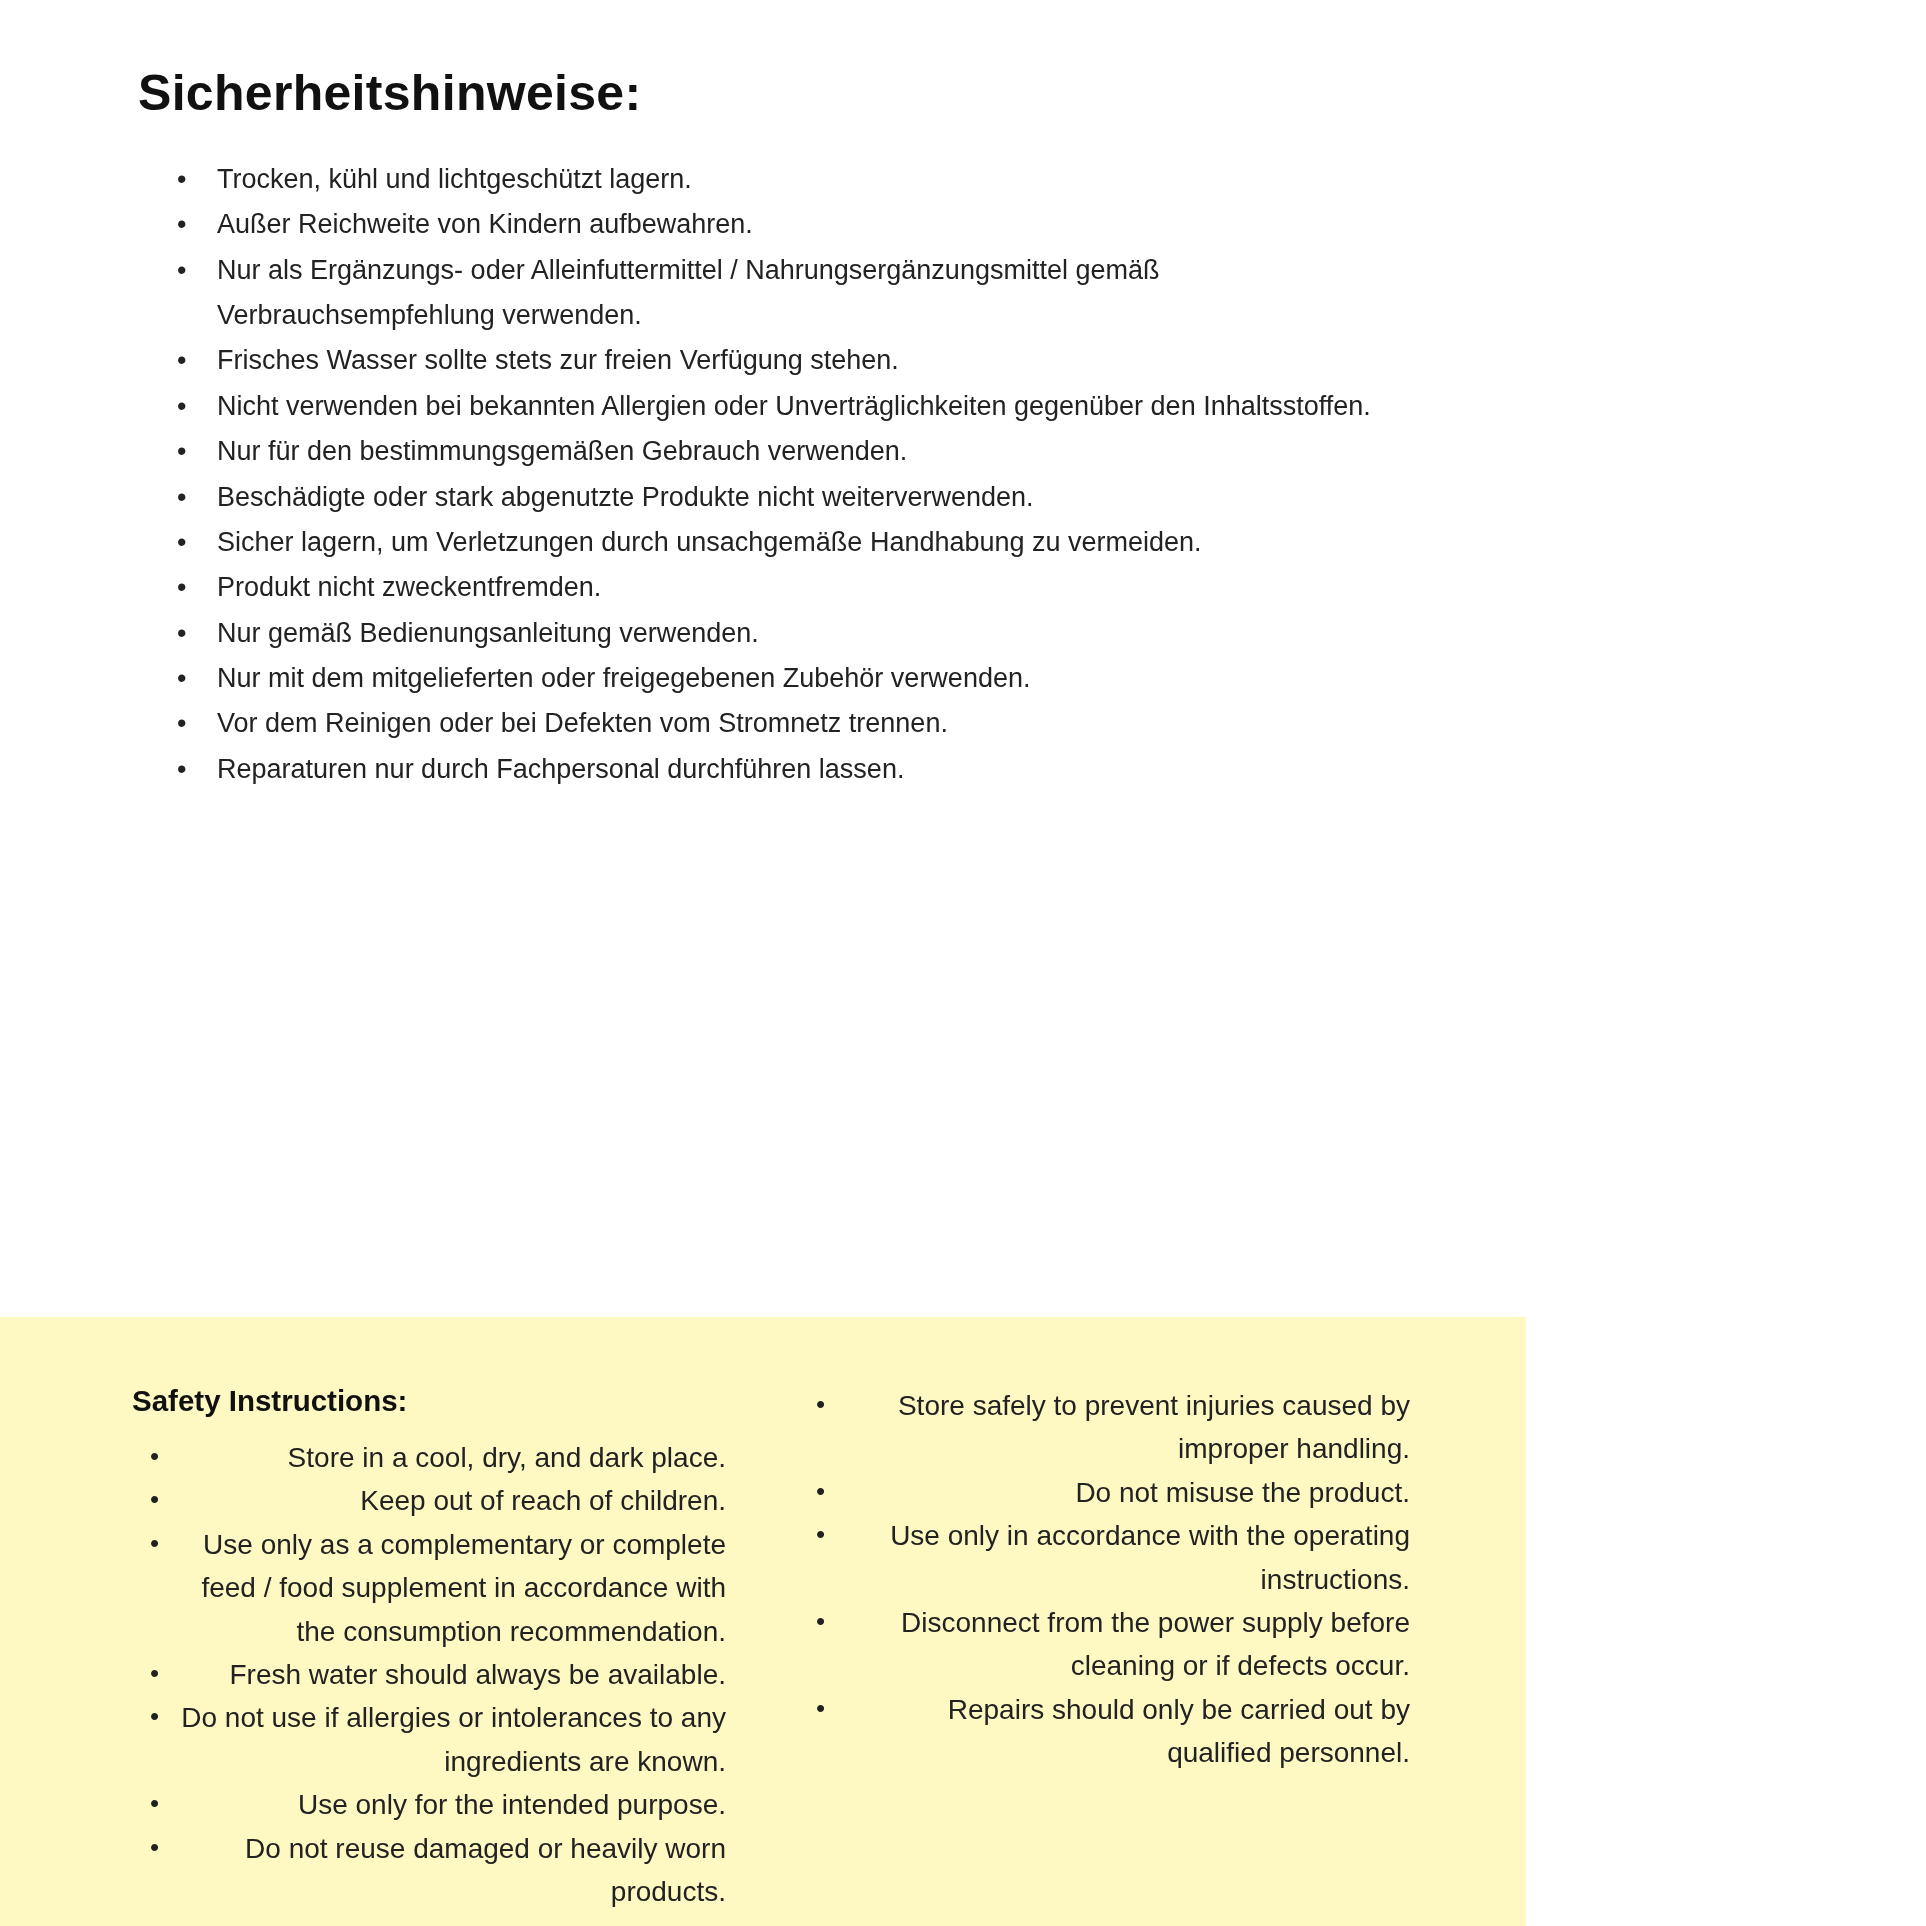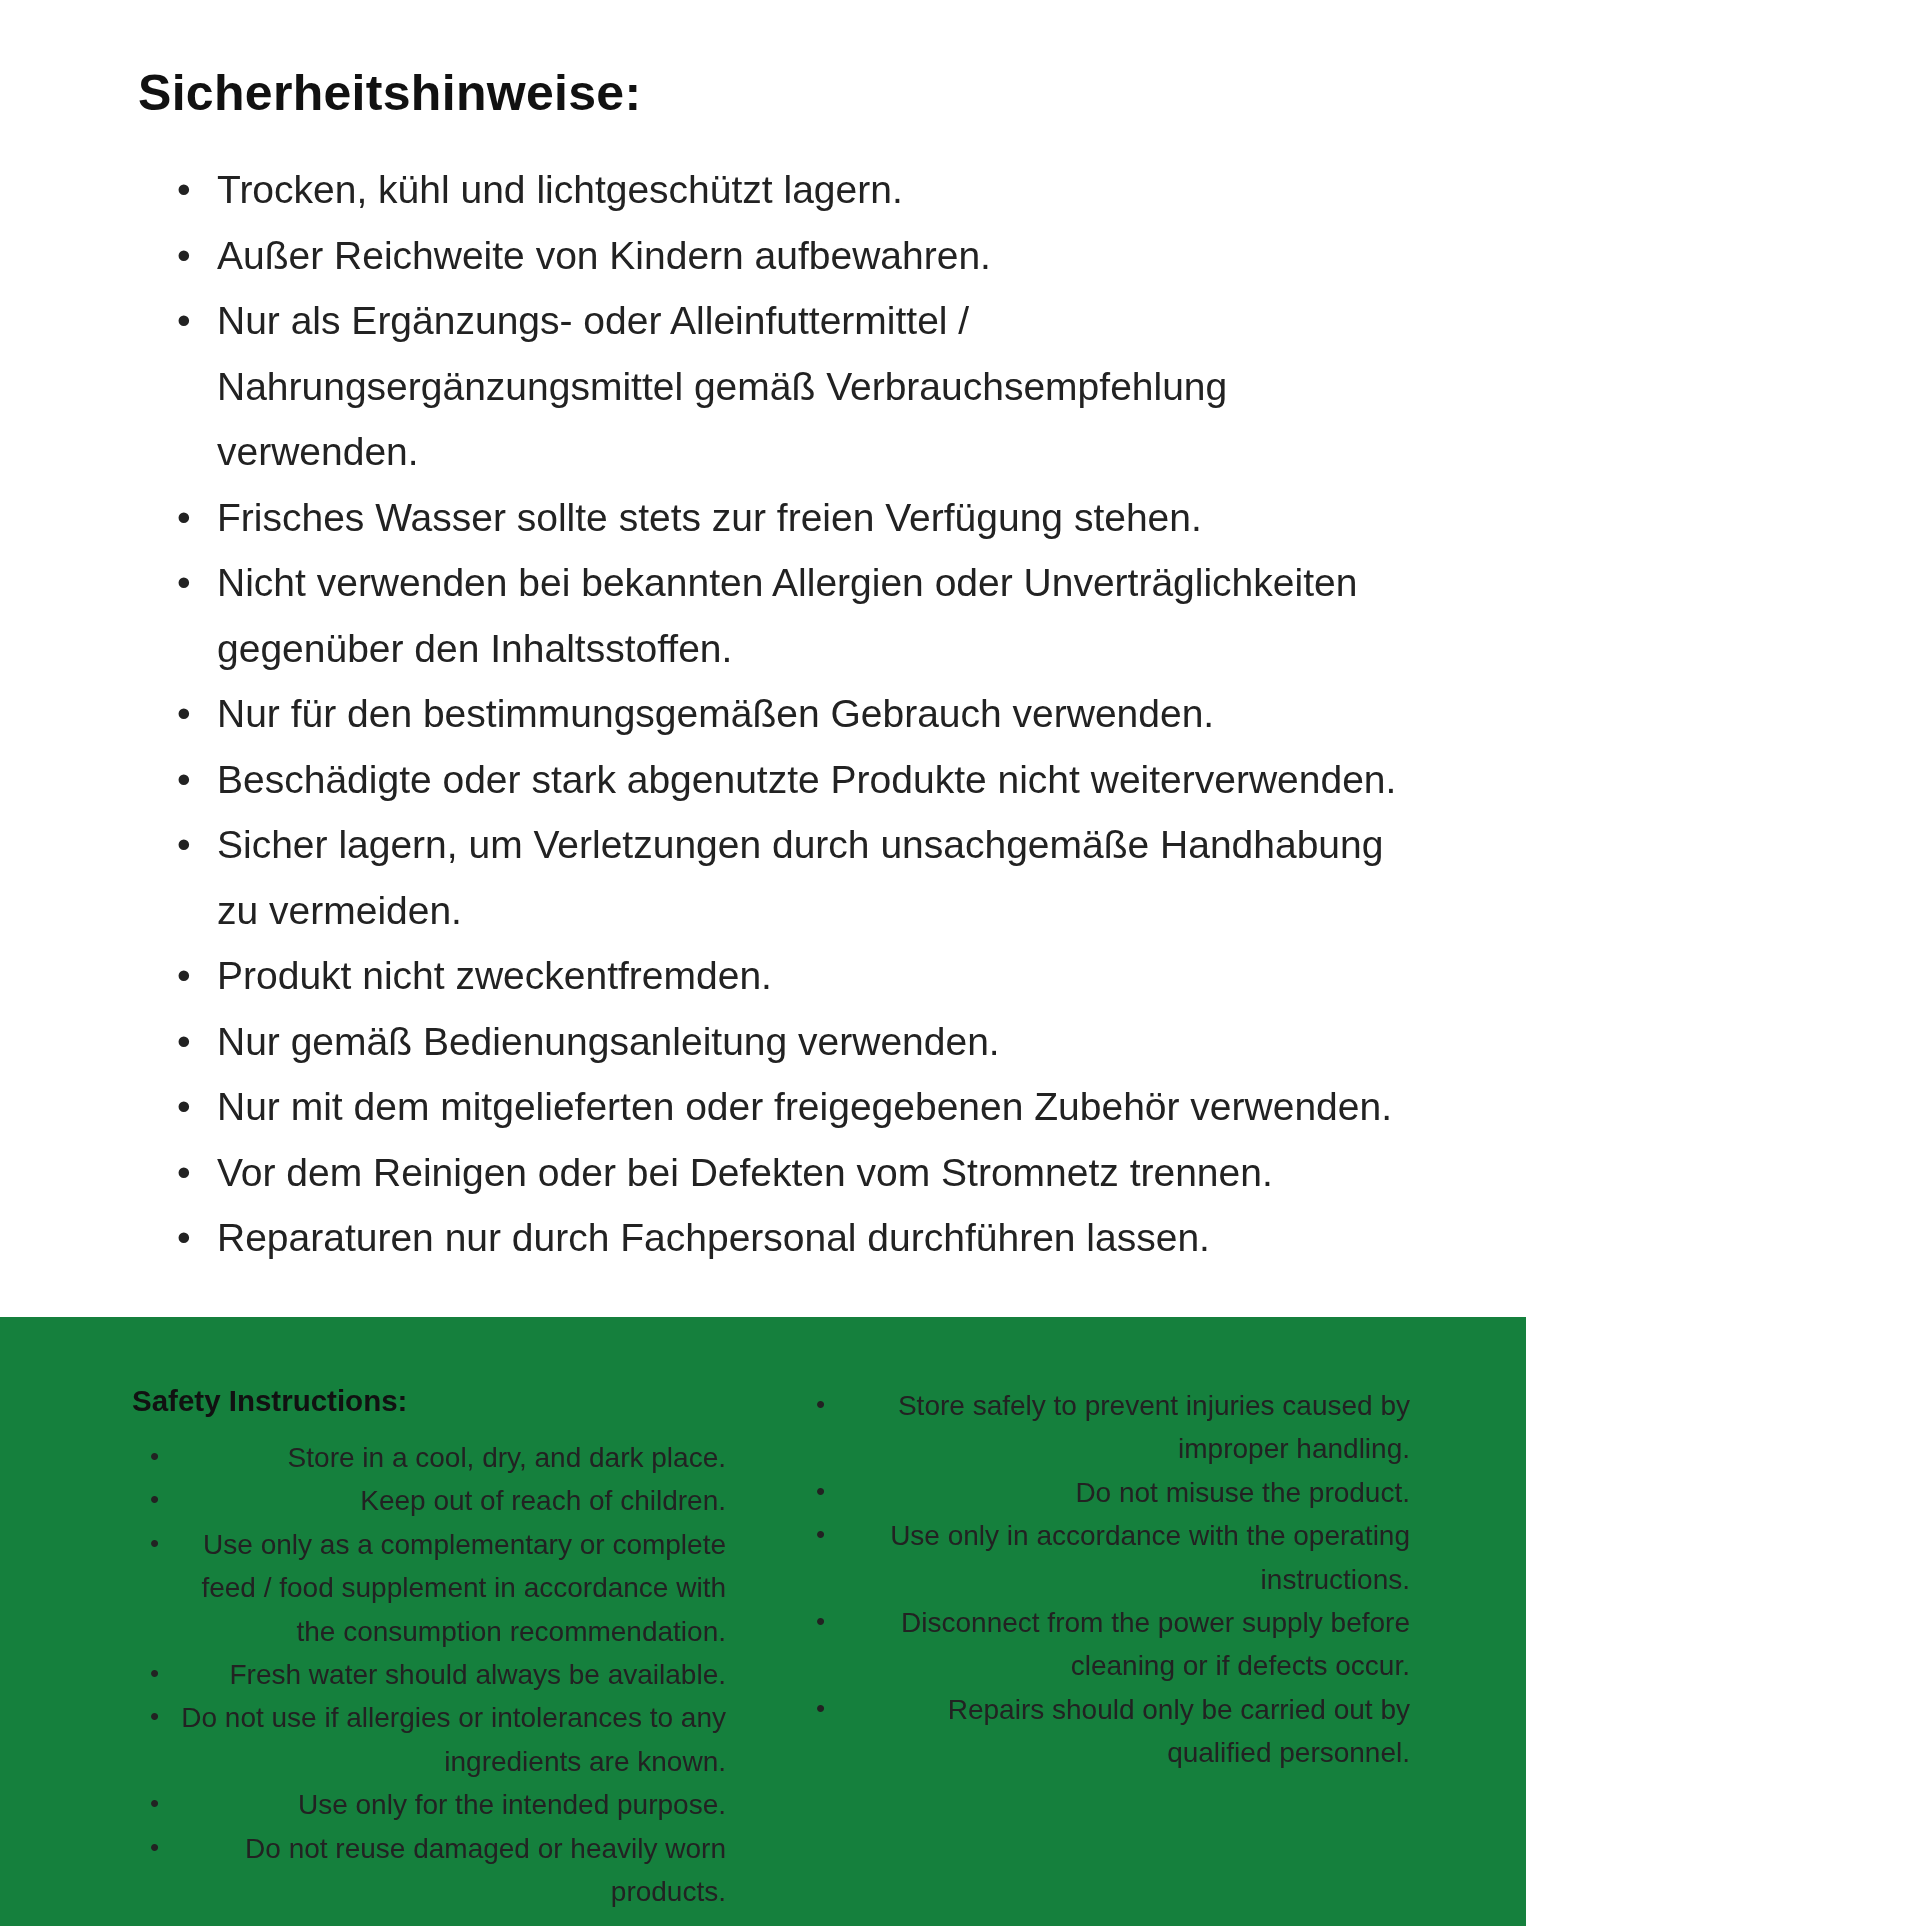--- a/index.html
+++ b/index.html
@@ -34,40 +34,40 @@
     list-style: none;
     margin: 0;
     padding: 0;
   }
   .german-section ul.bullet-list {
     padding-left: 39px;
     max-width: 1721px;
   }
   .german-section ul.bullet-list li {
     position: relative;
-    font-size: 39px;
+    font-size: 27px;
     line-height: 1.68;
     padding-left: 40px;
     color: #222222;
   }
   .german-section ul.bullet-list li::before {
     content: "•";
     position: absolute;
     left: 0;
     top: 0;
   }
 
   
   .english-section {
     position: absolute;
     left: 0;
     right: 0;
     top: 1317px;
     bottom: 0;
-    background: #15803d;
+    background: #fef9c3;
     box-sizing: border-box;
     padding: 67px 116px 0 132px;
     display: flex;
     gap: 90px;
   }
   .english-col {
     flex: 1 1 0;
     min-width: 0;
   }
   .english-title {

